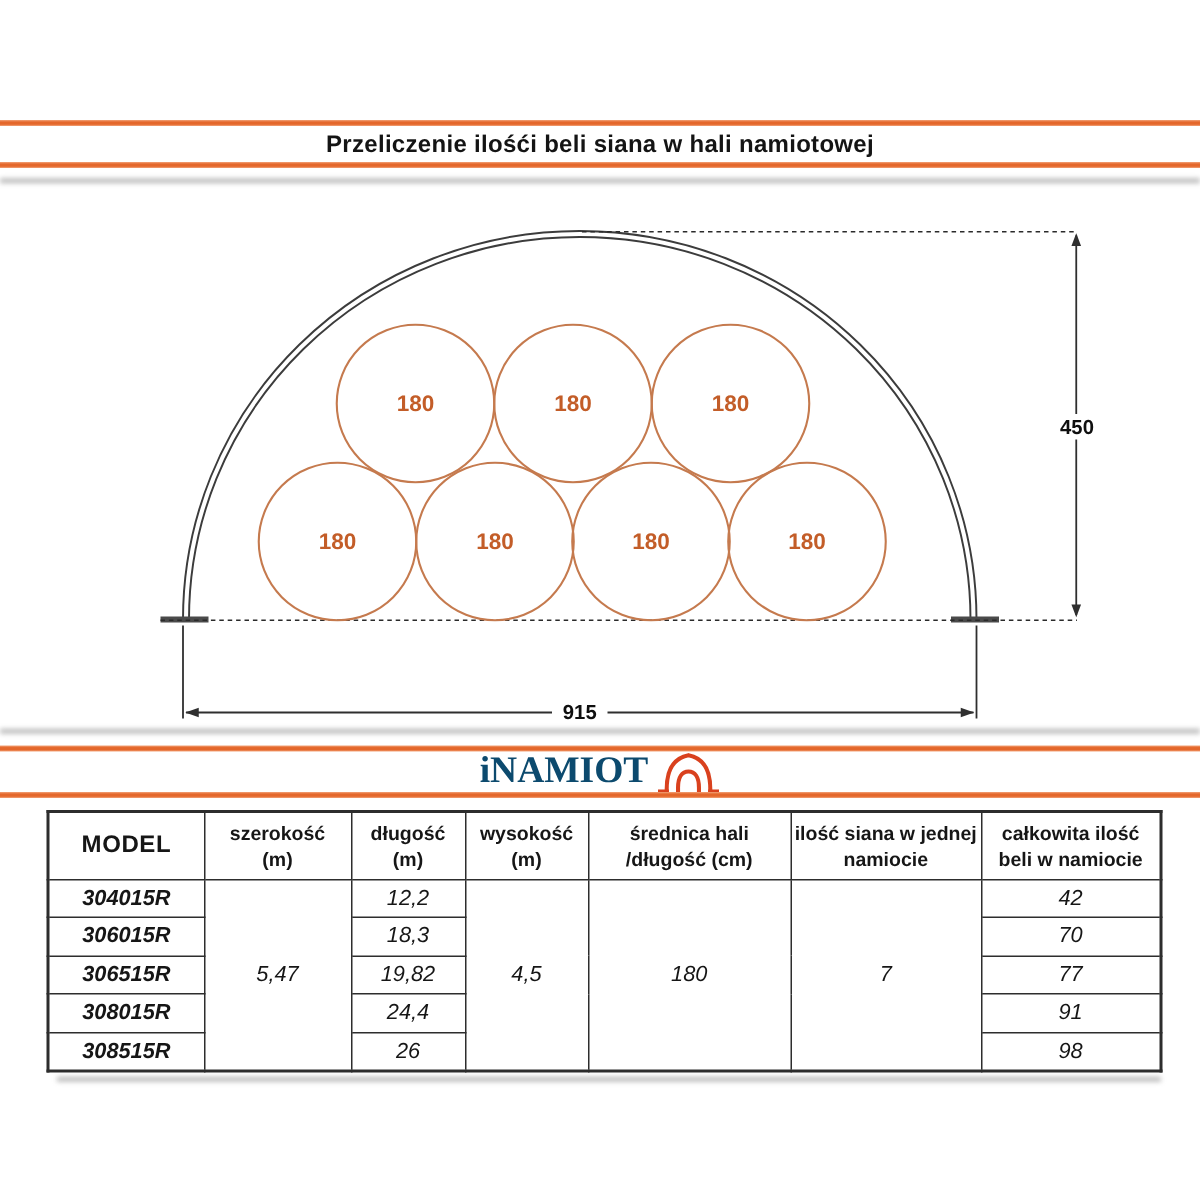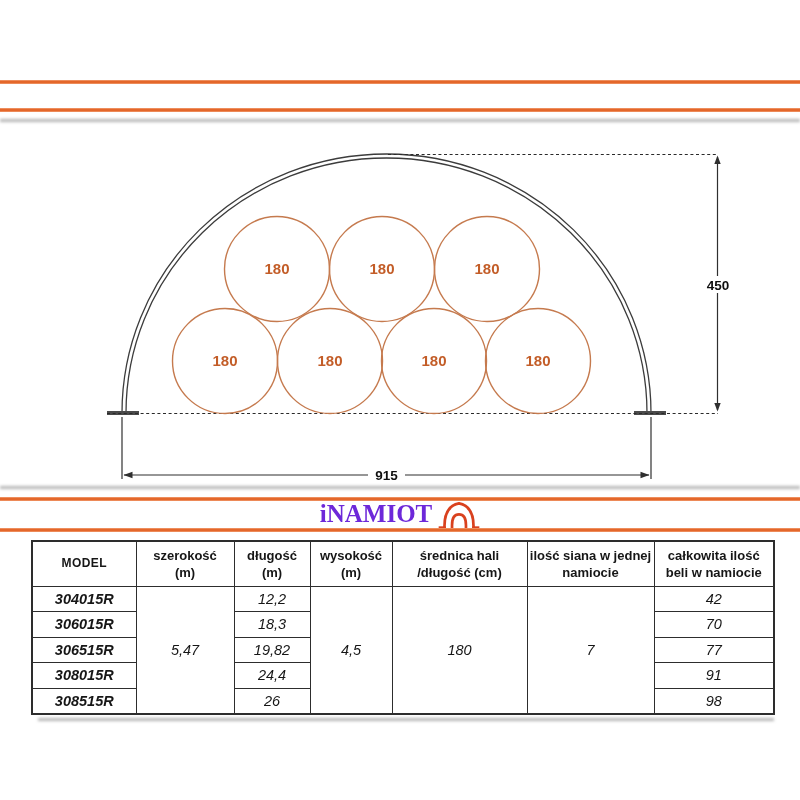--- a/index.html
+++ b/index.html
@@ -30,47 +30,48 @@
   .labelbg { fill: #ffffff; }
   .dim-label { font: 700 13.5px "Liberation Sans", sans-serif; fill: #0f0f0f; }
   .bale { fill: none; stroke: var(--bale-stroke, #c57a4e); stroke-width: 1.4px; }
   .bale-label { font: 700 15px "Liberation Sans", sans-serif; fill: var(--bale-text, #c35d28); }
   .logo-row {
     position: absolute; top: 499px; left: 0; width: 800px; height: 30px;
     display: flex; align-items: center; justify-content: center; gap: 6px;
   }
   .logo-text {
     font-family: "Liberation Serif", serif; font-weight: 700;
-    font-size: 25px; line-height: 30px; color: #6d28d9; letter-spacing: 0px;
+    font-size: 25px; line-height: 30px; color: #0c4a6e; letter-spacing: 0px;
   }
   .logo-icon-svg { display: block; margin-top: 1px; }
   .logo-icon-svg path, .logo-icon-svg line { fill: none; stroke: var(--icon-red, #d9411e); stroke-width: 2.8px; }
   .spec-table {
     position: absolute; top: 540px; left: 31px;
     border-collapse: collapse; table-layout: fixed; width: 742px;
     border: 2px solid var(--border-dark, #2d2d2d);
   }
   .spec-table th, .spec-table td {
     border: 1.5px solid var(--border-dark, #2d2d2d);
     padding: 0; margin: 0; text-align: center; vertical-align: middle;
     overflow: hidden; color: #161616;
   }
   .spec-table thead tr { height: 45px; }
   .spec-table tbody tr { height: 25.5px; font-style: italic; }
   .spec-table th { font-weight: 700; font-size: 13px; line-height: 17px; }
-  .spec-table th.model-h { font-weight: 700; font-size: 12px; letter-spacing: 0.4px; }
+  .spec-table th.model-h { font-weight: 700; font-size: 16px; letter-spacing: 0.4px; }
   .spec-table td { font-size: 14.5px; font-weight: 400; }
   .spec-table td.model-c { font-weight: 700; }
 </style>
 </head>
 <body>
 
 <div class="page">
 
   <div class="rule" style="top:80px"></div>
+  <div class="page-title">Przeliczenie ilośći beli siana w hali namiotowej</div>
   <div class="rule" style="top:108px"></div>
   <div class="soft-shadow" style="top:119px; left:0; width:800px;"></div>
 
   <svg class="diagram-svg" width="800" height="800" viewBox="0 0 800 800">
 
     <path class="arch" d="M 122 413 A 264.5 259 0 0 1 651 413"></path>
     <path class="arch" d="M 126 413 A 260.5 255 0 0 1 647 413"></path>
 
     <rect class="foot" x="107" y="411" width="32" height="4"></rect>
     <rect class="foot" x="634" y="411" width="32" height="4"></rect>

